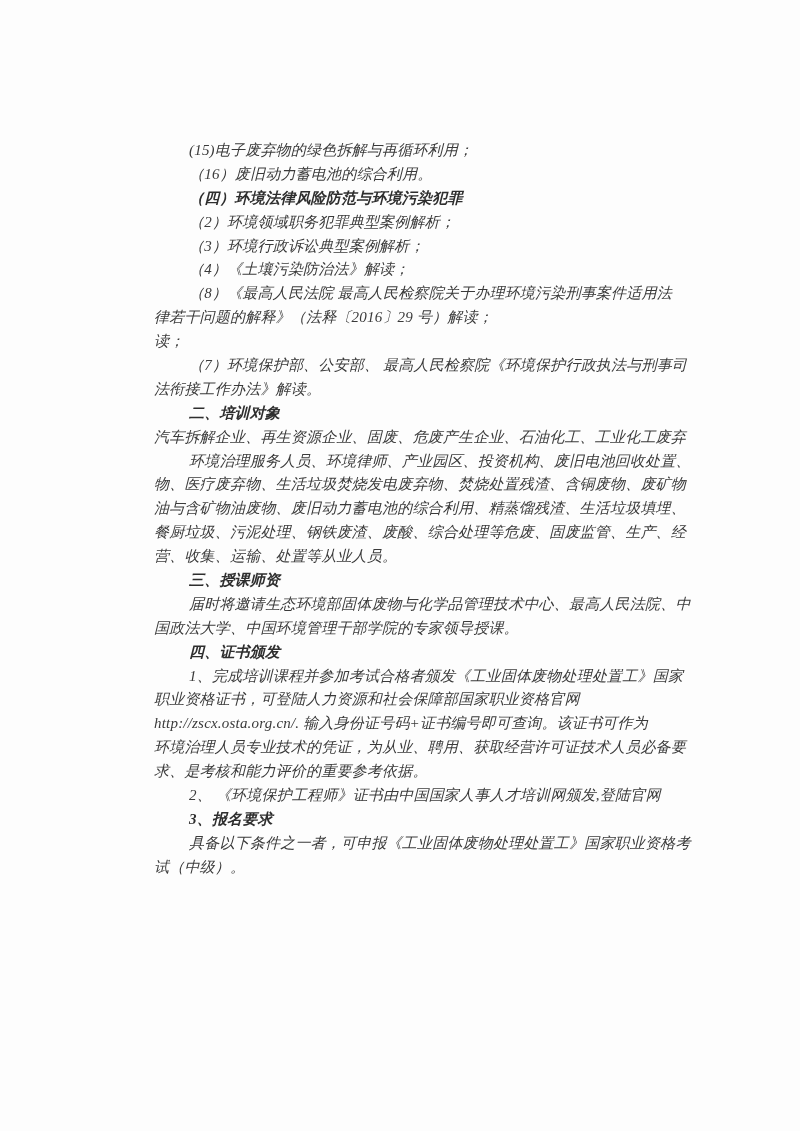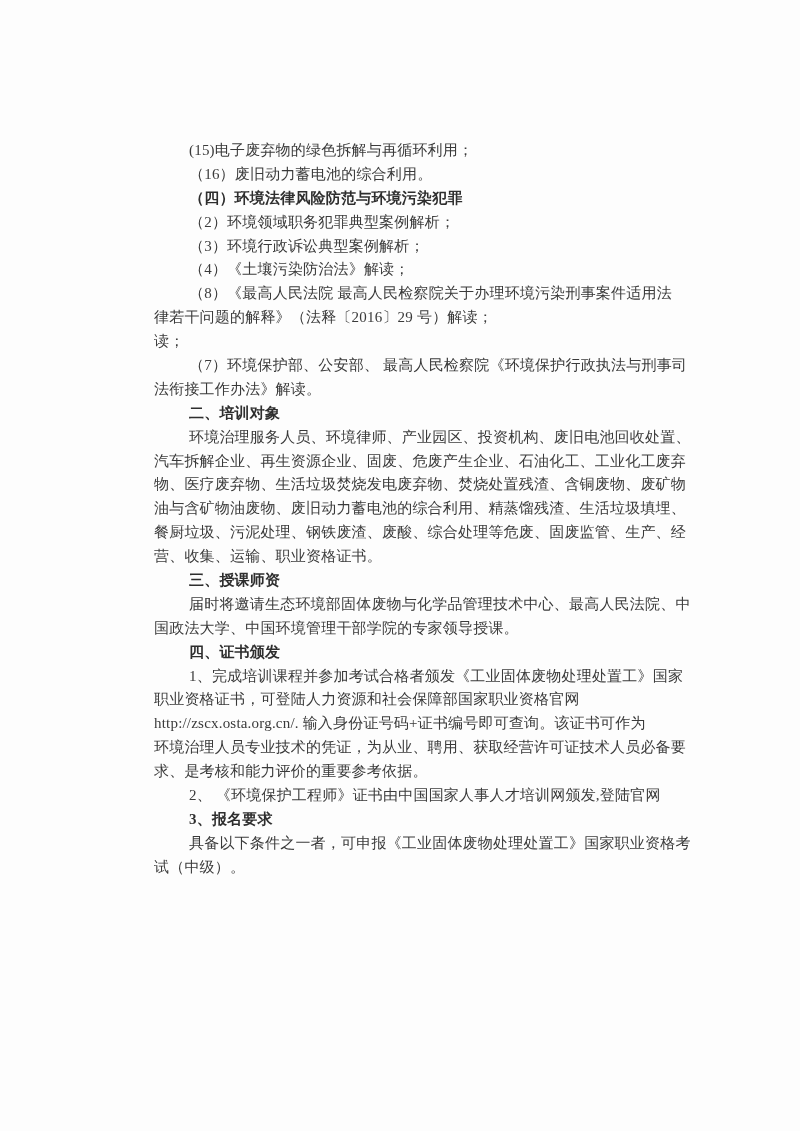--- a/index.html
+++ b/index.html
@@ -19,20 +19,21 @@
     width: 800px;
     height: 1131px;
     background: #fdfdfd;
     overflow: hidden;
   }
   .text-block {
     position: absolute;
     left: 154px;
     top: 139px;
     width: 502px;
+    font-style: italic;
   }
   .line {
     white-space: nowrap;
     height: 23.9px;
     line-height: 23.9px;
     font-size: 15px;
     color: #3a3a3a;
     letter-spacing: 0.2px;
   }
   .line.bold {
@@ -53,26 +54,26 @@
       <div class="line bold indent">（四）环境法律风险防范与环境污染犯罪</div>
       <div class="line indent">（2）环境领域职务犯罪典型案例解析；</div>
       <div class="line indent">（3）环境行政诉讼典型案例解析；</div>
       <div class="line indent">（4）《土壤污染防治法》解读；</div>
       <div class="line indent">（8）《最高人民法院 最高人民检察院关于办理环境污染刑事案件适用法</div>
       <div class="line">律若干问题的解释》（法释〔2016〕29 号）解读；</div>
       <div class="line">读；</div>
       <div class="line indent">（7）环境保护部、公安部、 最高人民检察院《环境保护行政执法与刑事司</div>
       <div class="line">法衔接工作办法》解读。</div>
       <div class="line bold indent">二、培训对象</div>
+      <div class="line">汽车拆解企业、再生资源企业、固废、危废产生企业、石油化工、工业化工废弃</div>
       <div class="line indent">环境治理服务人员、环境律师、产业园区、投资机构、废旧电池回收处置、</div>
-      <div class="line">汽车拆解企业、再生资源企业、固废、危废产生企业、石油化工、工业化工废弃</div>
       <div class="line">物、医疗废弃物、生活垃圾焚烧发电废弃物、焚烧处置残渣、含铜废物、废矿物</div>
       <div class="line">油与含矿物油废物、废旧动力蓄电池的综合利用、精蒸馏残渣、生活垃圾填埋、</div>
       <div class="line">餐厨垃圾、污泥处理、钢铁废渣、废酸、综合处理等危废、固废监管、生产、经</div>
-      <div class="line">营、收集、运输、职业资格证书。</div>
+      <div class="line">营、收集、运输、处置等从业人员。</div>
       <div class="line bold indent">三、授课师资</div>
       <div class="line indent">届时将邀请生态环境部固体废物与化学品管理技术中心、最高人民法院、中</div>
       <div class="line">国政法大学、中国环境管理干部学院的专家领导授课。</div>
       <div class="line bold indent">四、证书颁发</div>
       <div class="line indent">1、完成培训课程并参加考试合格者颁发《工业固体废物处理处置工》国家</div>
       <div class="line">职业资格证书，可登陆人力资源和社会保障部国家职业资格官网</div>
       <div class="line">http://zscx.osta.org.cn/. 输入身份证号码+证书编号即可查询。该证书可作为</div>
       <div class="line">环境治理人员专业技术的凭证，为从业、聘用、获取经营许可证技术人员必备要</div>
       <div class="line">求、是考核和能力评价的重要参考依据。</div>
       <div class="line indent">2、 《环境保护工程师》证书由中国国家人事人才培训网颁发,登陆官网</div>

